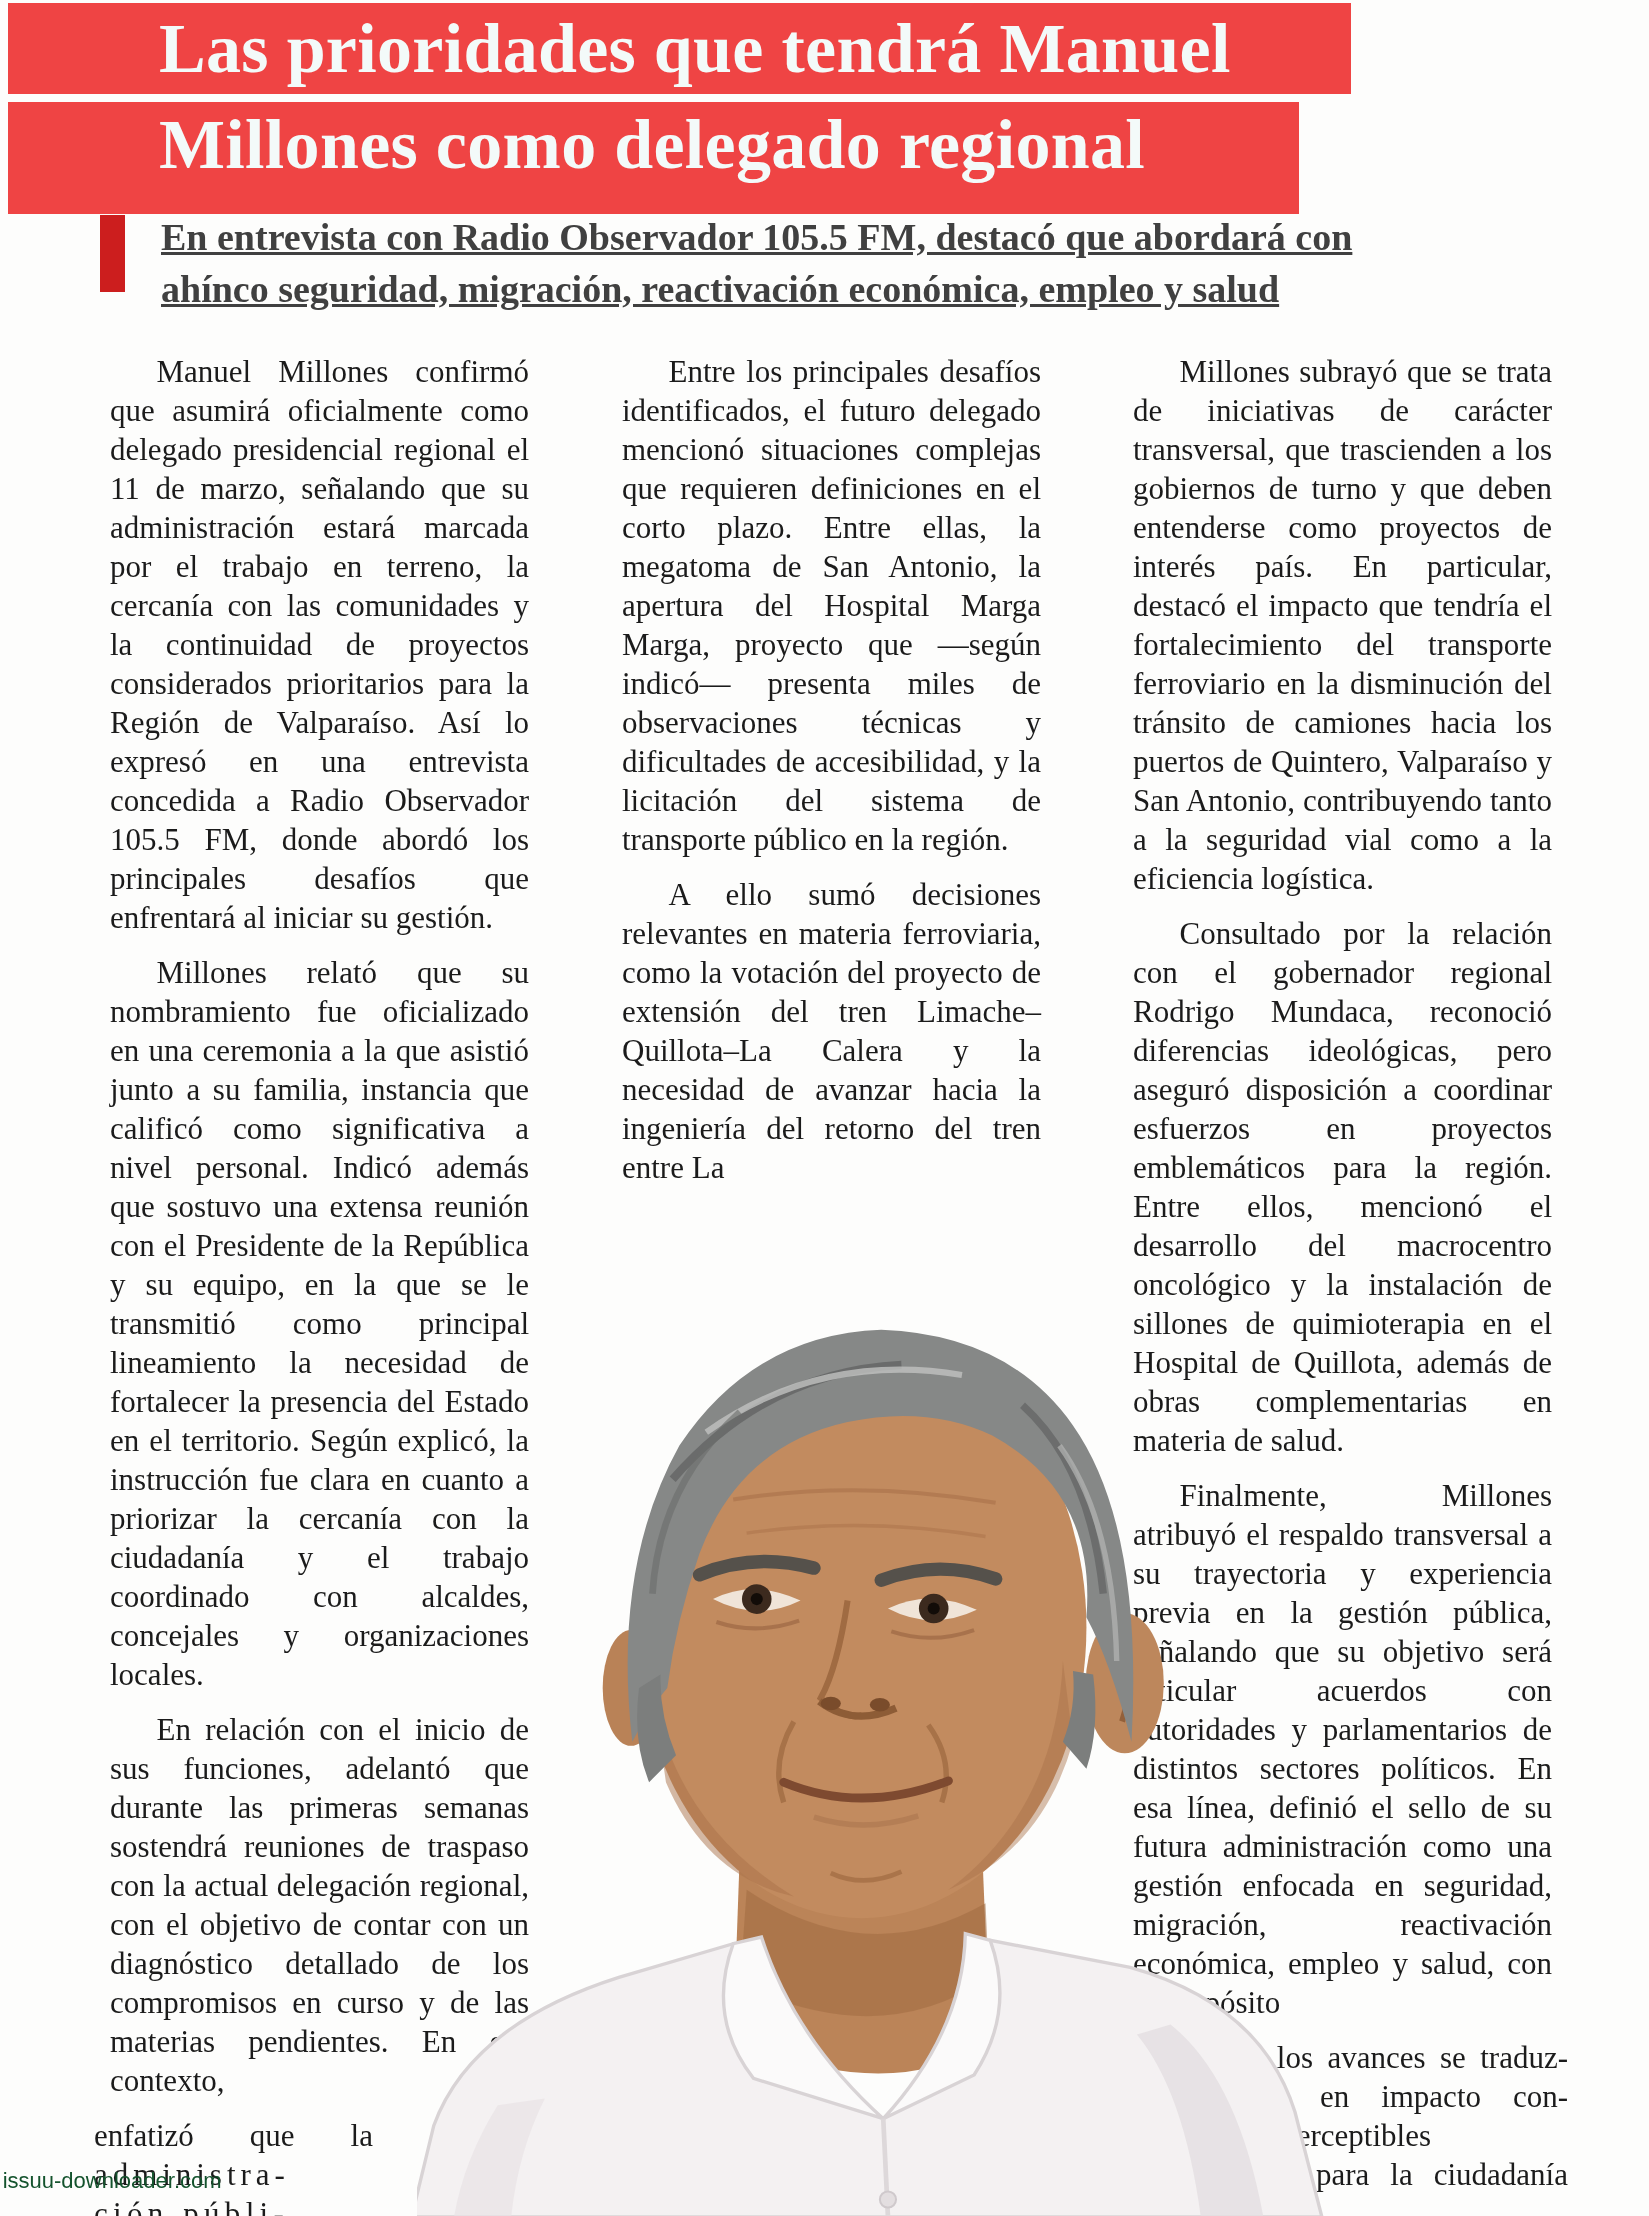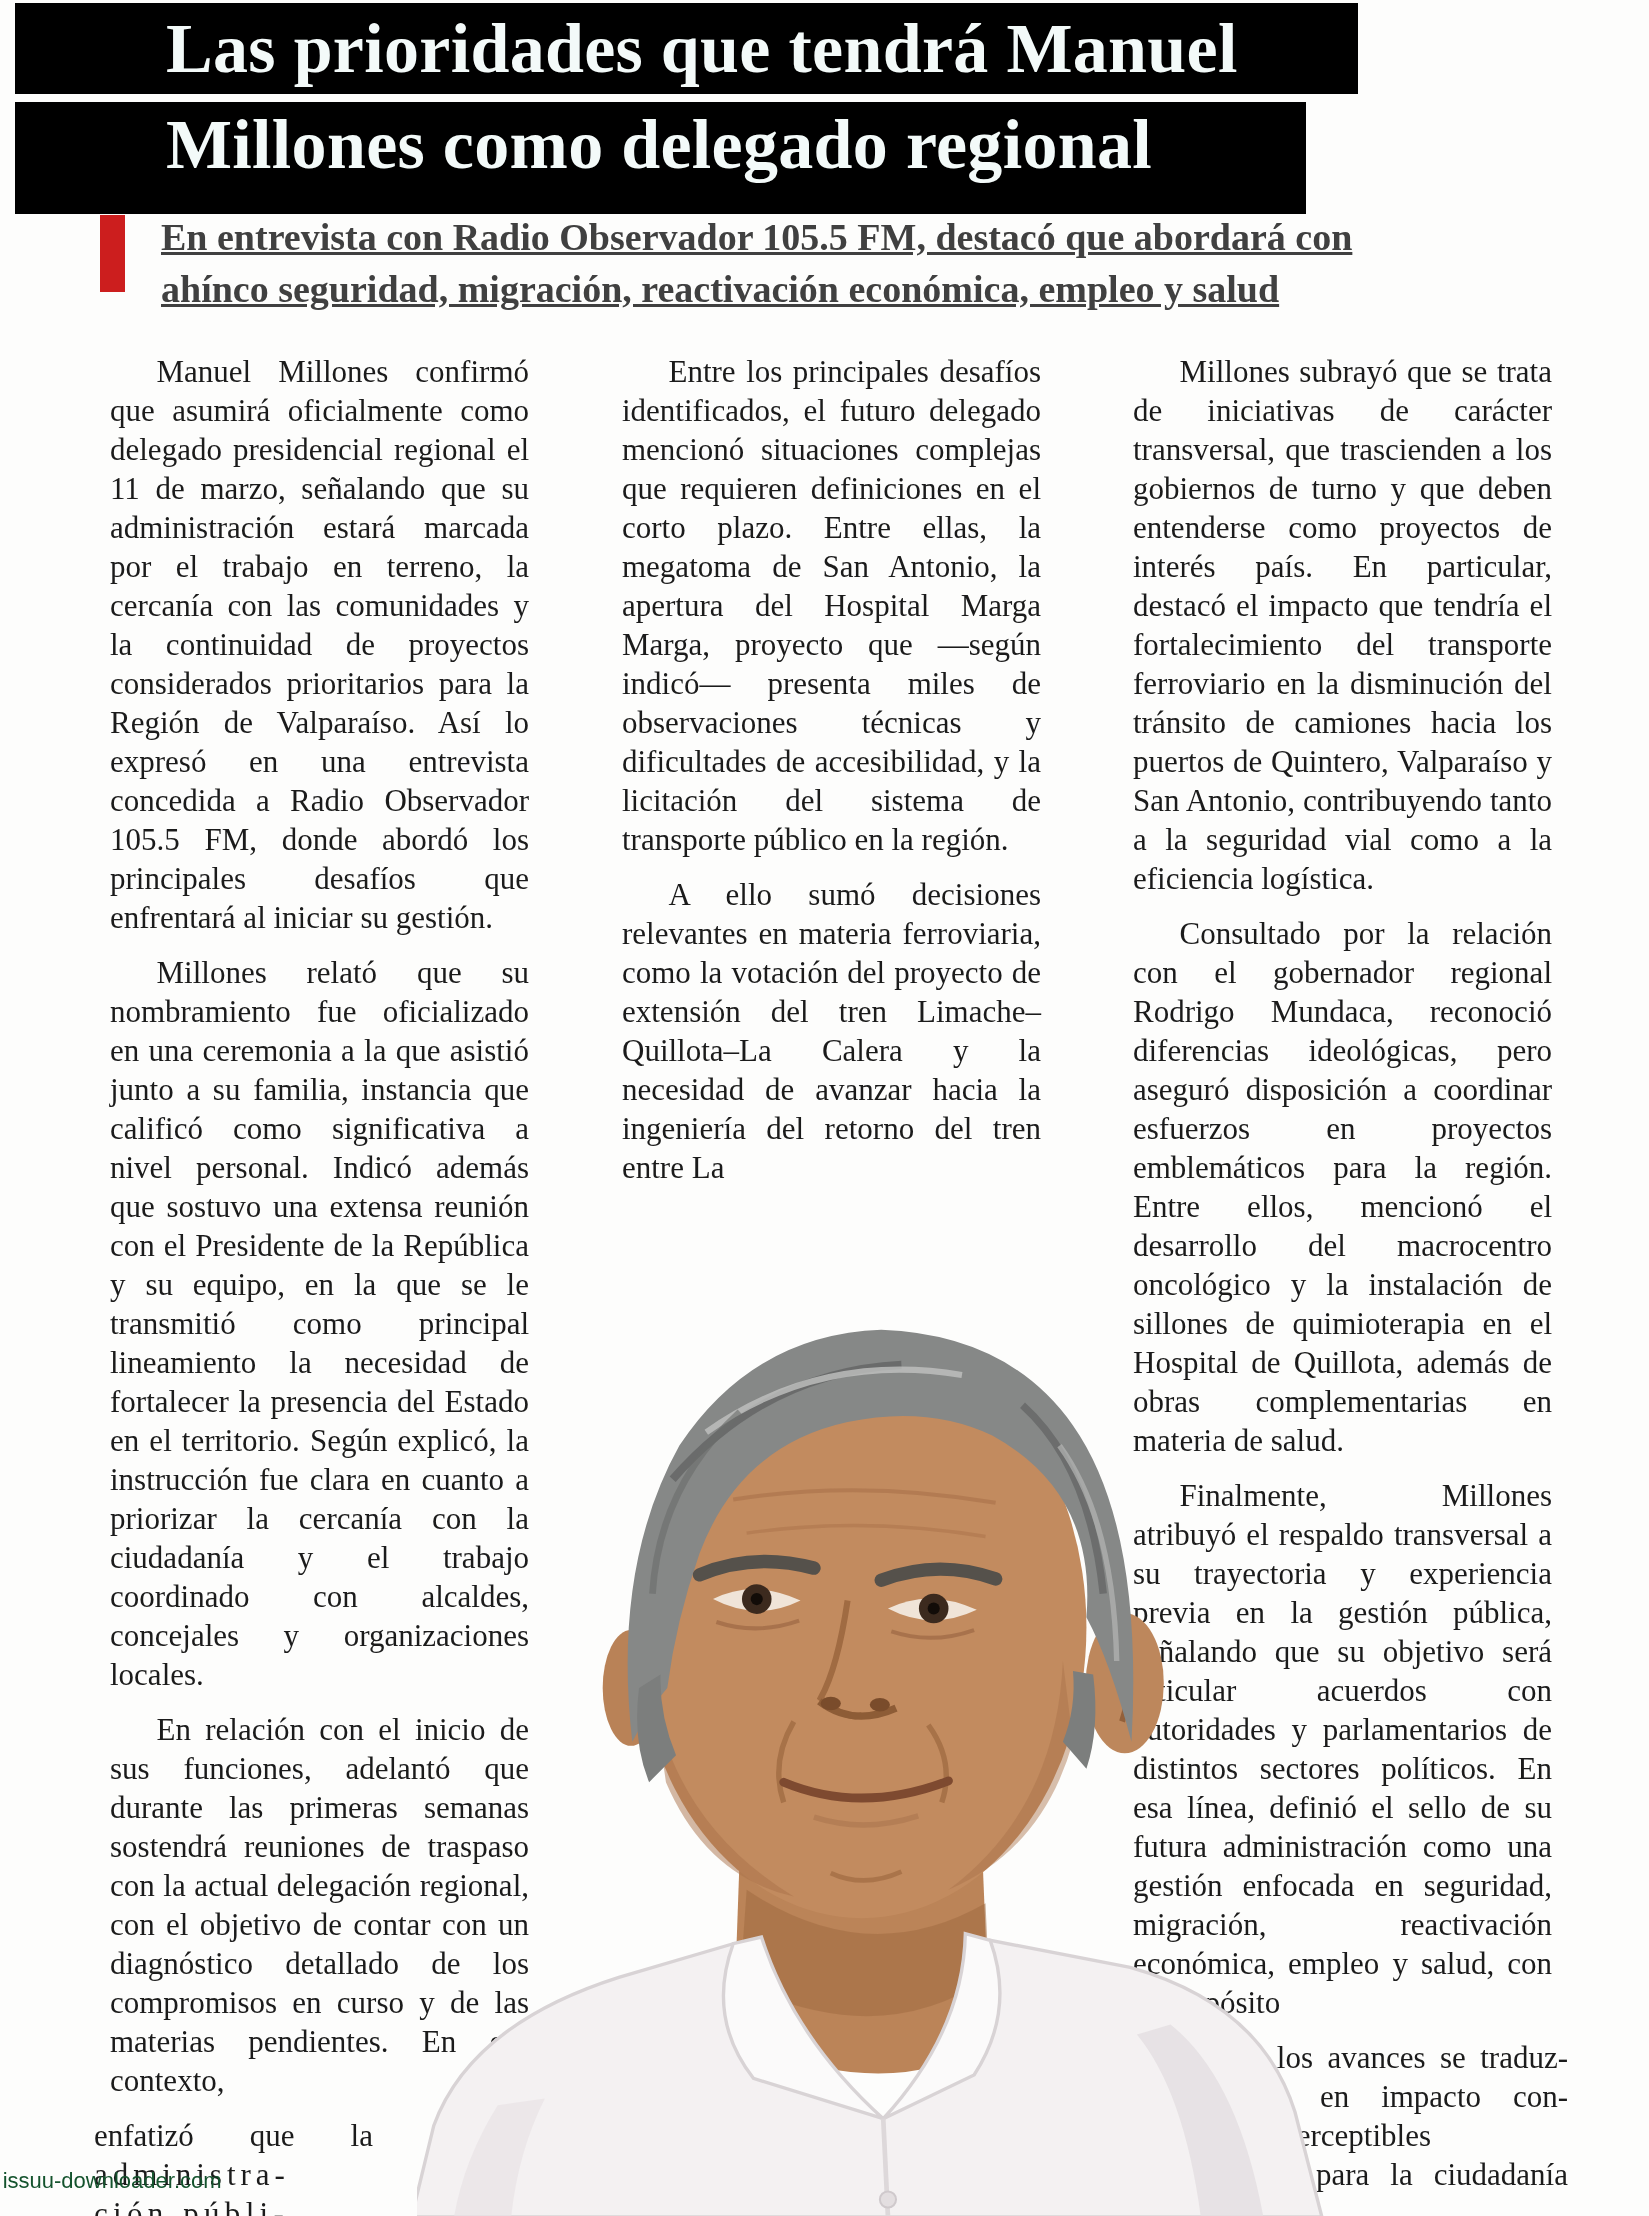--- a/index.html
+++ b/index.html
@@ -5,22 +5,22 @@
   html,body{margin:0;padding:0;background:#ffffff;}
   .page{
     position:relative;
     width:1649px;height:2216px;
     background:#fdfdfc;
     overflow:hidden;
     font-family:"Liberation Serif", serif;
   }
   
   .hl-bar{
-    position:absolute;left:15px;
-    background:#000000;
+    position:absolute;left:8px;
+    background:#ef4444;
     color:#f3faf9;
     font-weight:bold;
     font-family:"Liberation Serif", serif;
     white-space:nowrap;
     padding-left:151px;
     letter-spacing:0.3px;
   }
   .hl-bar1{top:3.4px;width:1192px;height:91px;line-height:91px;font-size:70px;}
   .hl-bar2{top:102px;width:1140px;height:112px;line-height:86px;font-size:70px;}
   

